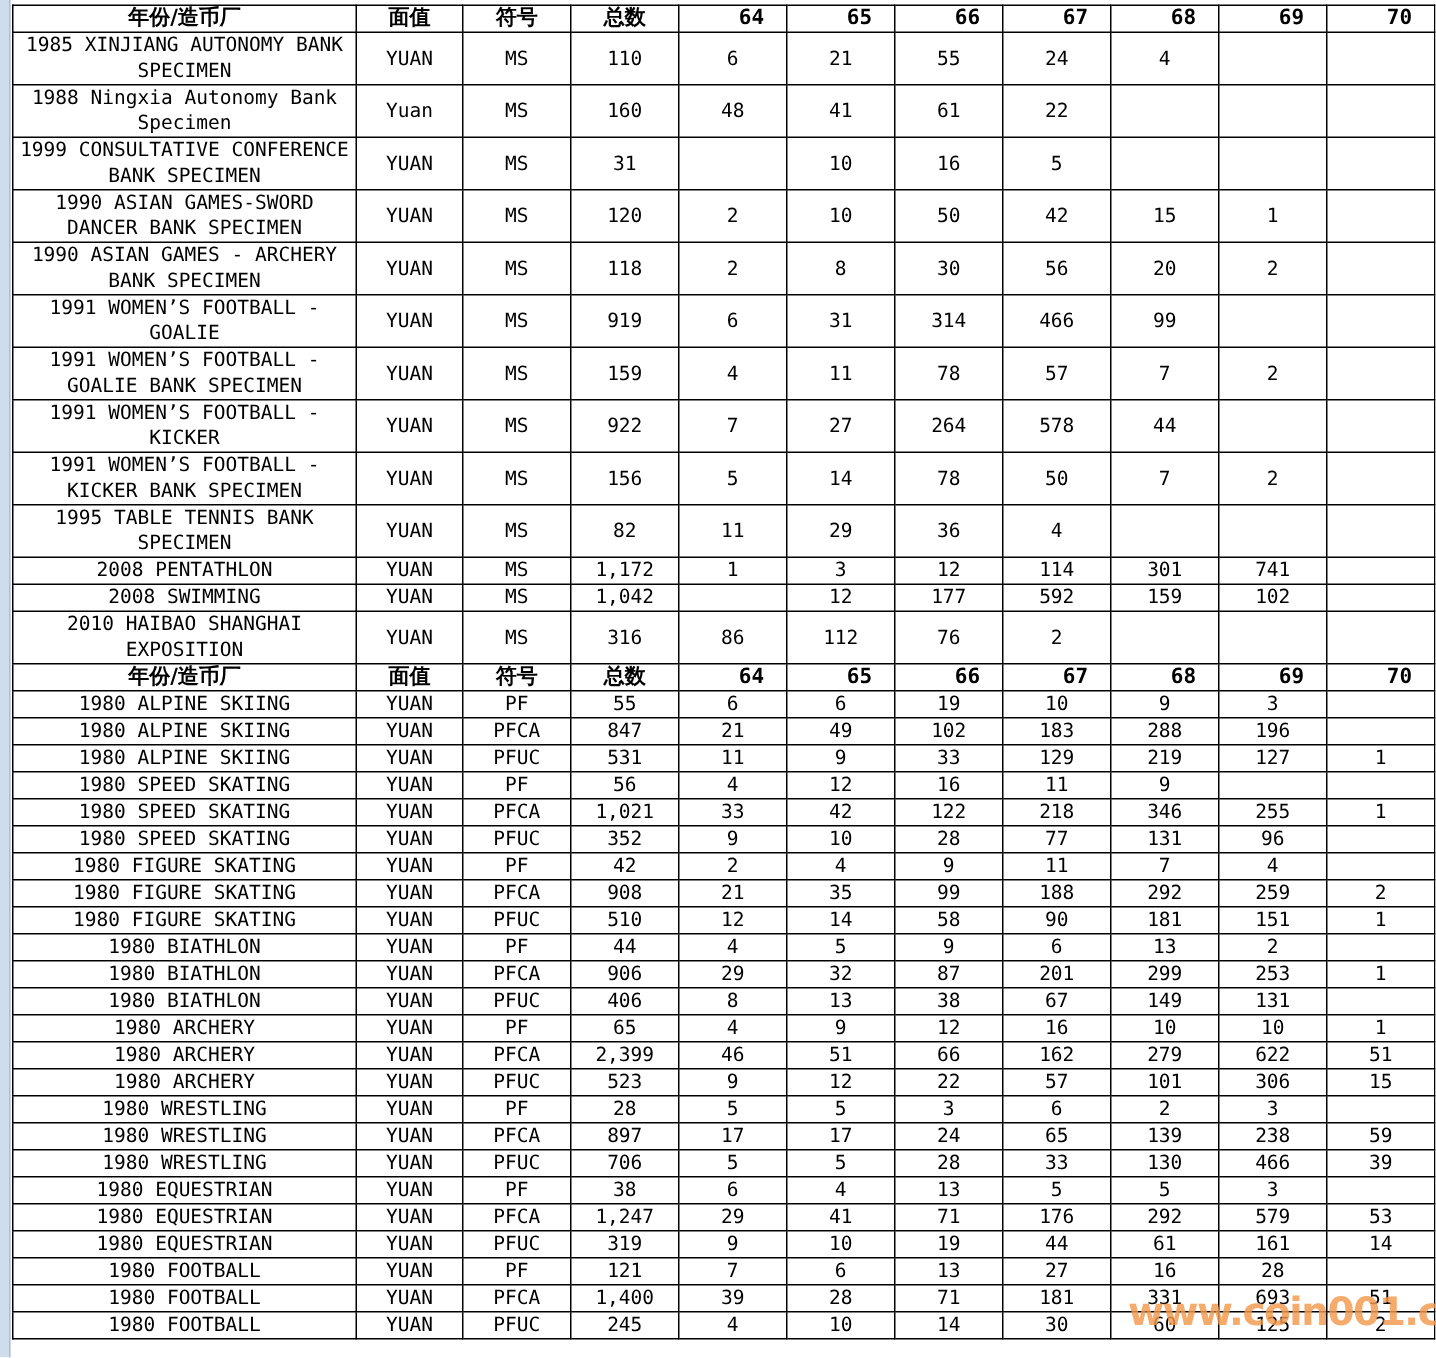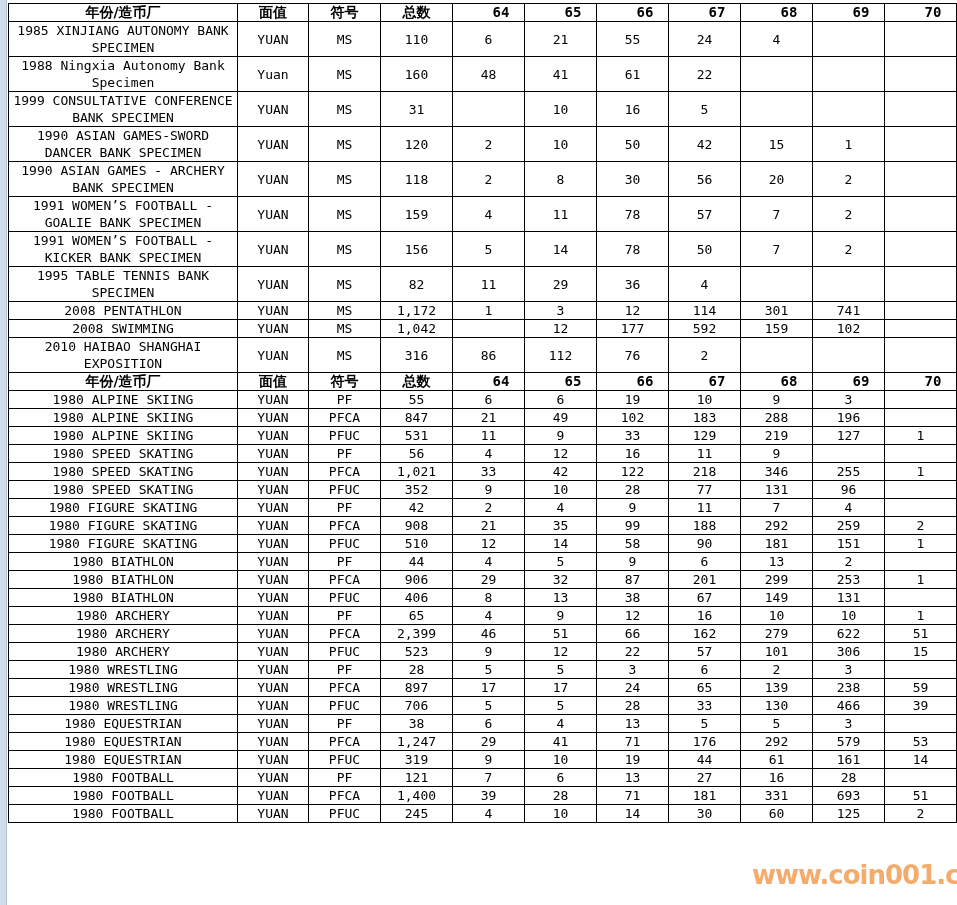--- a/index.html
+++ b/index.html
@@ -136,30 +136,56 @@
           <td class="num">118</td>
           <td class="num">2</td>
           <td class="num">8</td>
           <td class="num">30</td>
           <td class="num">56</td>
           <td class="num">20</td>
           <td class="num">2</td>
           <td class="num"></td>
         </tr>
         <tr>
+          <td class="name-cell">1991 WOMEN’S FOOTBALL - GOALIE</td>
+          <td class="num">YUAN</td>
+          <td class="num">MS</td>
+          <td class="num">919</td>
+          <td class="num">6</td>
+          <td class="num">31</td>
+          <td class="num">314</td>
+          <td class="num">466</td>
+          <td class="num">99</td>
+          <td class="num"></td>
+          <td class="num"></td>
+        </tr>
+        <tr>
           <td class="name-cell">1991 WOMEN’S FOOTBALL - GOALIE BANK SPECIMEN</td>
           <td class="num">YUAN</td>
           <td class="num">MS</td>
           <td class="num">159</td>
           <td class="num">4</td>
           <td class="num">11</td>
           <td class="num">78</td>
           <td class="num">57</td>
           <td class="num">7</td>
           <td class="num">2</td>
+          <td class="num"></td>
+        </tr>
+        <tr>
+          <td class="name-cell">1991 WOMEN’S FOOTBALL - KICKER</td>
+          <td class="num">YUAN</td>
+          <td class="num">MS</td>
+          <td class="num">922</td>
+          <td class="num">7</td>
+          <td class="num">27</td>
+          <td class="num">264</td>
+          <td class="num">578</td>
+          <td class="num">44</td>
+          <td class="num"></td>
           <td class="num"></td>
         </tr>
         <tr>
           <td class="name-cell">1991 WOMEN’S FOOTBALL - KICKER BANK SPECIMEN</td>
           <td class="num">YUAN</td>
           <td class="num">MS</td>
           <td class="num">156</td>
           <td class="num">5</td>
           <td class="num">14</td>
           <td class="num">78</td>

